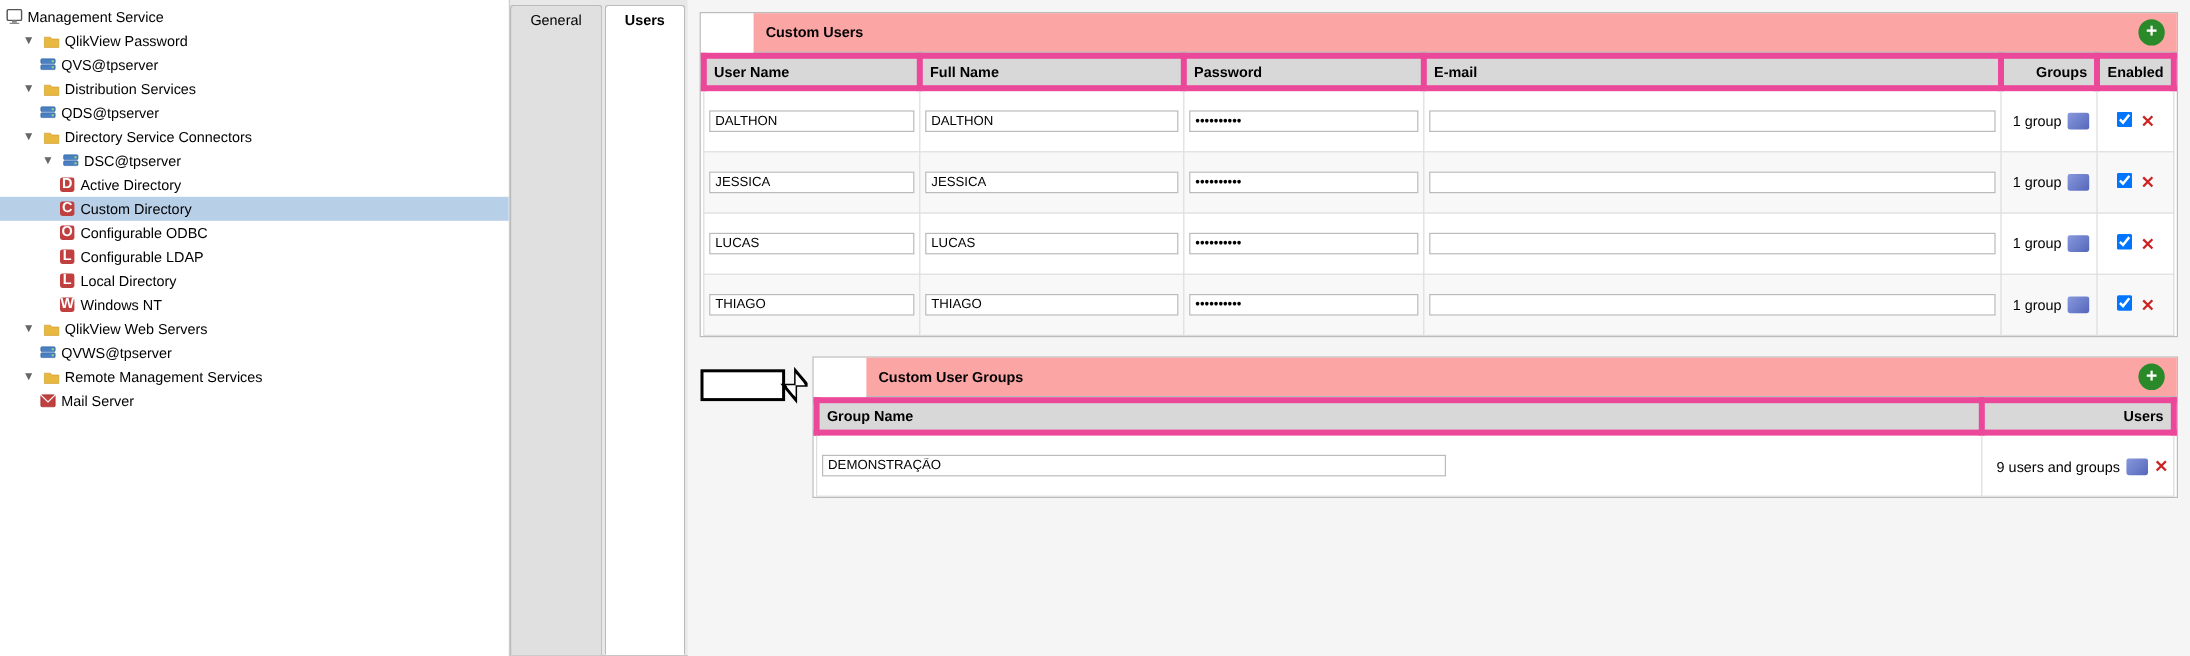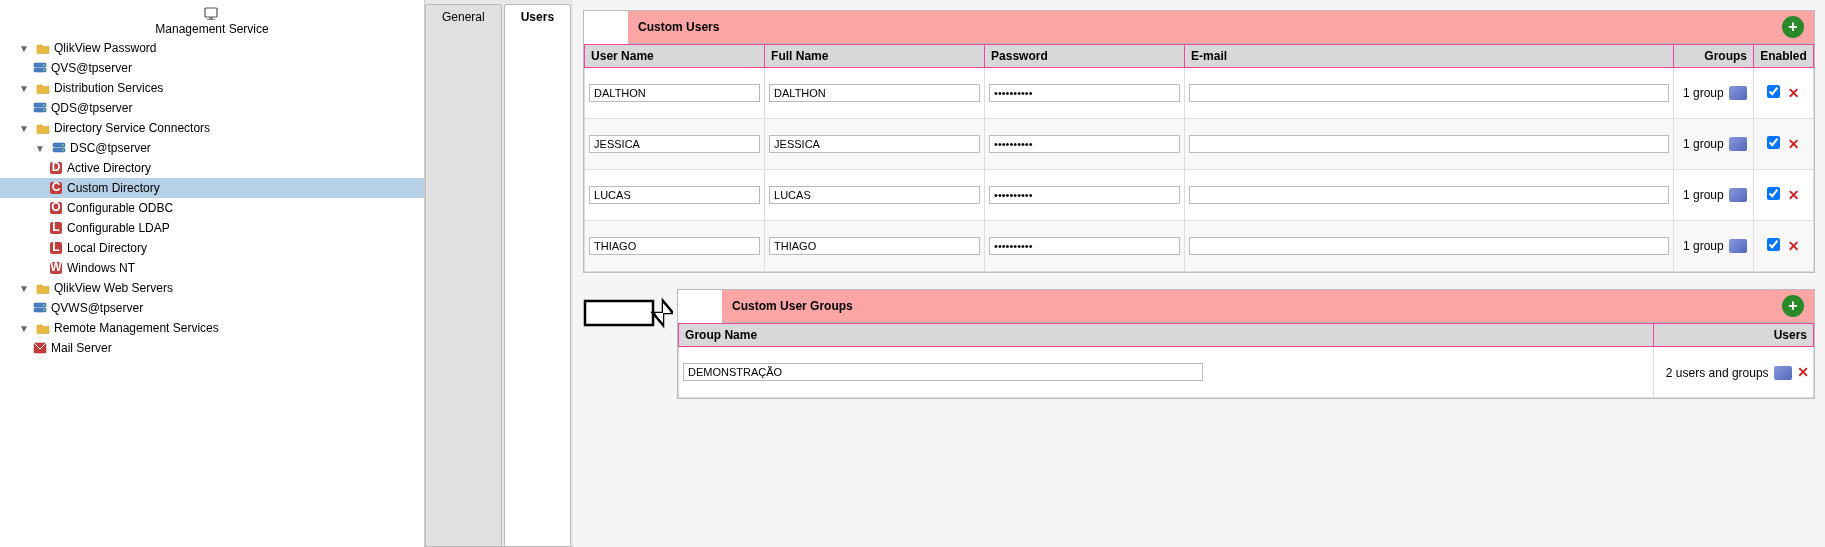--- a/index.html
+++ b/index.html
@@ -98,21 +98,21 @@
       line-height: 1;
     }
 
     
     .data-table {
       width: 100%;
       border-collapse: collapse;
     }
     .data-table th {
       background: #d8d8d8;
-      border: 1px solid #ec4899;
+      border: 5px solid #ec4899;
       padding: 4px 6px;
       text-align: left;
       font-weight: bold;
     }
     .data-table td {
       border: 1px solid #ddd;
       padding: 16px 4px;
       vertical-align: middle;
     }
     .data-table tr:nth-child(even) { background: #f8f8f8; }
@@ -133,21 +133,20 @@
       font-weight: bold;
     }
     .checkbox-cell { text-align: center; }
 
     
     .root-item {
       padding: 2px 4px;
       display: flex;
       align-items: center;
       font-weight: normal;
-      flex-direction: column;
     }
   </style>
 </head>
 <body>
 
 <div id="sidebar">
 
   <div class="root-item tree-item">
     <span class="tree-icon">
       <svg width="14" height="14" viewBox="0 0 14 14">
@@ -436,21 +435,21 @@
               <th>Group Name</th>
               <th style="width:160px;text-align:right;">Users</th>
             </tr>
           </thead>
           <tbody id="groups-tbody">
           <tr>
     <td>
       <input class="field-input" value="DEMONSTRAÇÃO" style="width: 520px;">
     </td>
     <td style="text-align:right;white-space:nowrap;">
-      <span>2 users and groups</span>
+      <span>9 users and groups</span>
       <span style="display:inline-block;width:18px;height:14px;background:linear-gradient(135deg,#8899dd 0%,#5566bb 100%);border-radius:2px;margin:0 2px;vertical-align:middle;cursor:pointer;"></span>
       <span class="del-btn">✕</span>
     </td>
   </tr>
             </tbody>
         </table>
       </div>
     </div>
   </div>
 </div>

